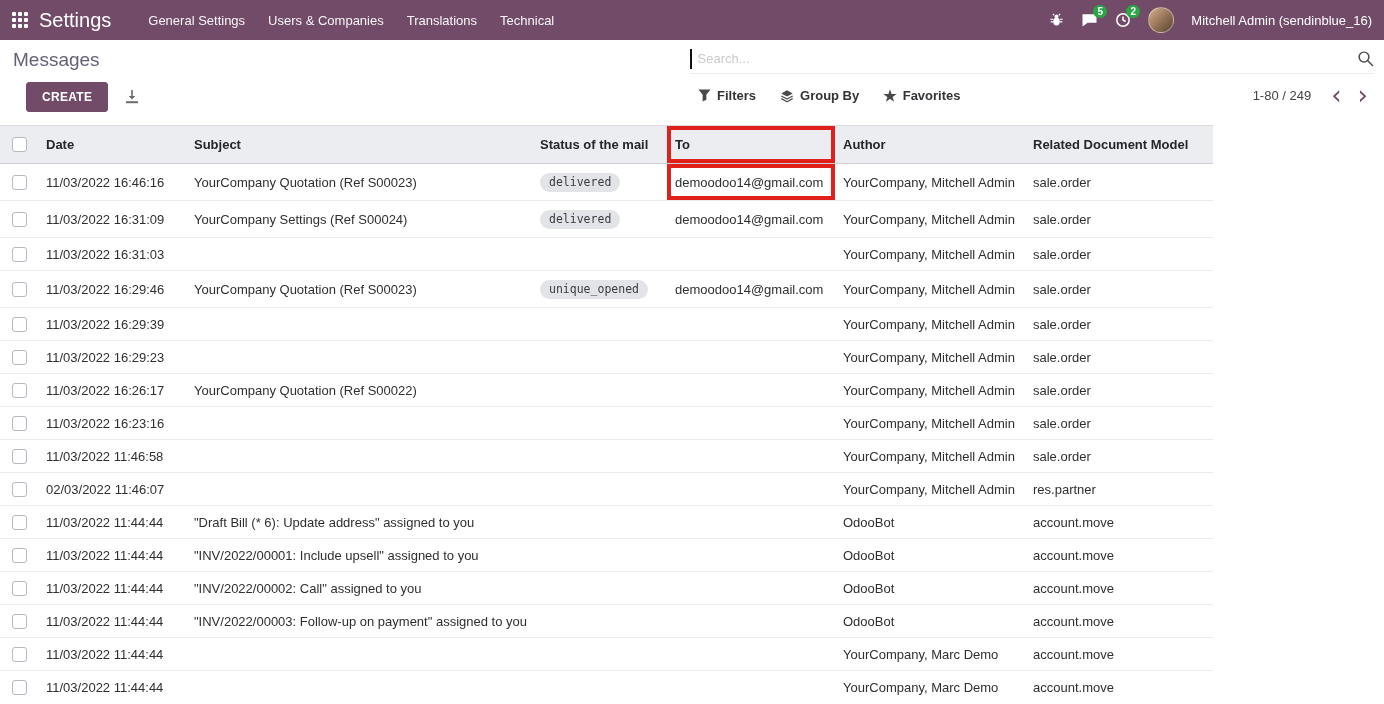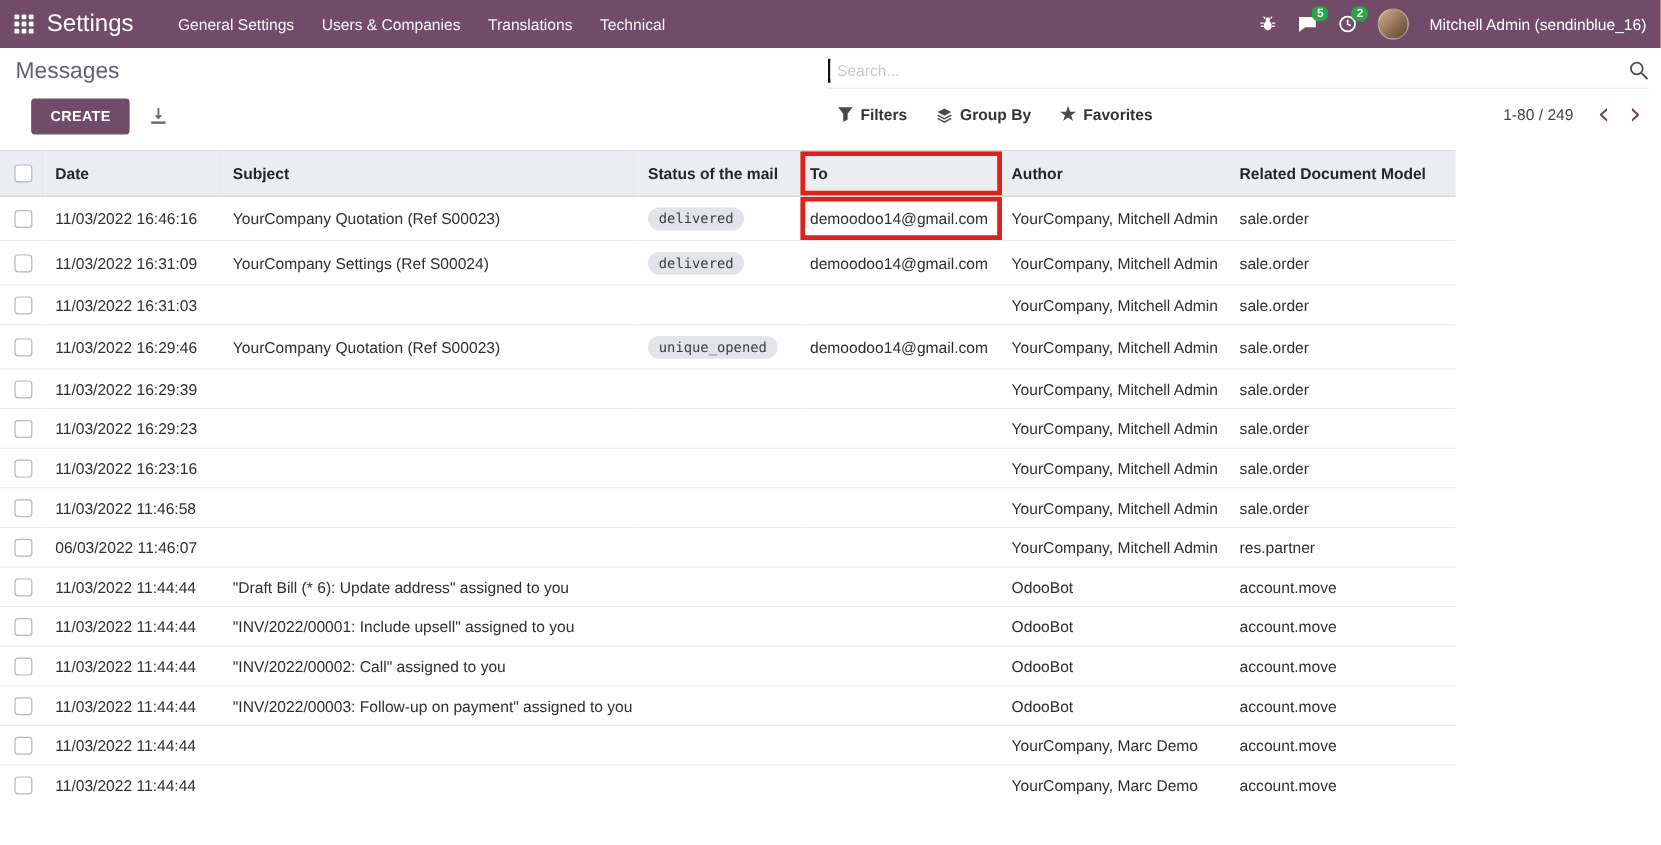--- a/index.html
+++ b/index.html
@@ -277,20 +277,34 @@
     </td>
     <td></td>
     <td>YourCompany, Mitchell Admin</td>
     <td>sale.order</td>
     <td>23</td>
   </tr>
         <tr>
     <td class="cb-col">
       <div class="cb"></div>
     </td>
+    <td>11/03/2022 16:26:17</td>
+    <td>YourCompany Quotation (Ref S00022)</td>
+    <td>
+      
+    </td>
+    <td></td>
+    <td>YourCompany, Mitchell Admin</td>
+    <td>sale.order</td>
+    <td>22</td>
+  </tr>
+        <tr>
+    <td class="cb-col">
+      <div class="cb"></div>
+    </td>
     <td>11/03/2022 16:23:16</td>
     <td></td>
     <td>
       
     </td>
     <td></td>
     <td>YourCompany, Mitchell Admin</td>
     <td>sale.order</td>
     <td>22</td>
   </tr>
@@ -305,21 +319,21 @@
     </td>
     <td></td>
     <td>YourCompany, Mitchell Admin</td>
     <td>sale.order</td>
     <td>21</td>
   </tr>
         <tr>
     <td class="cb-col">
       <div class="cb"></div>
     </td>
-    <td>06/03/2022 11:46:07</td>
+    <td>02/03/2022 11:46:07</td>
     <td></td>
     <td>
       
     </td>
     <td></td>
     <td>YourCompany, Mitchell Admin</td>
     <td>res.partner</td>
     <td>14</td>
   </tr>
         <tr>

